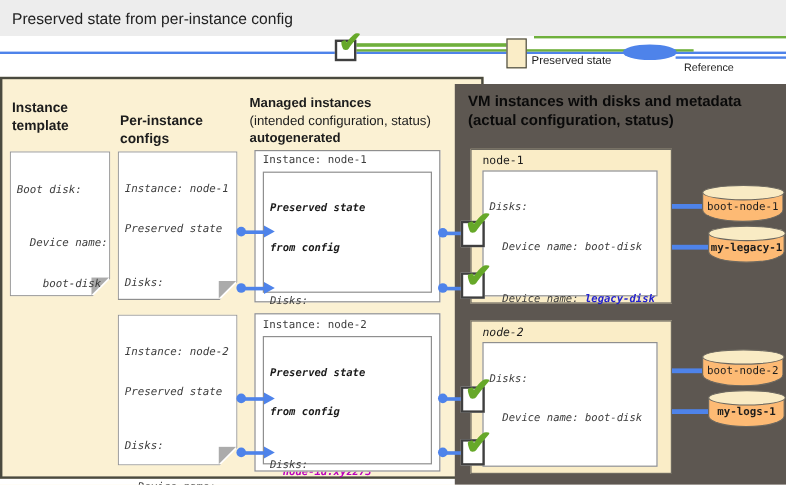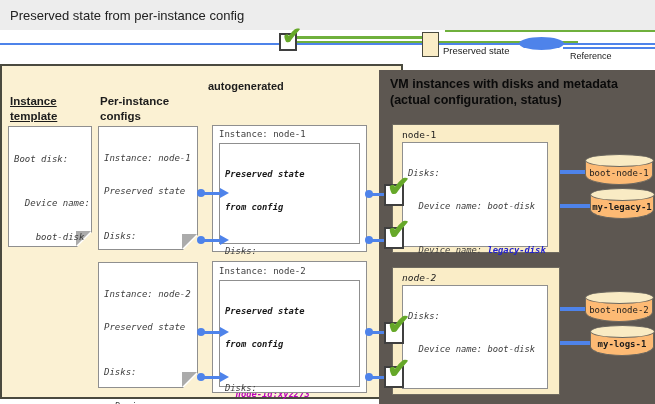--- a/index.html
+++ b/index.html
@@ -79,29 +79,31 @@
 
 <div class="swatch" style="left:422px;top:32px;width:15px;height:23px;"></div>
 <span class="legend-label" style="left:443px;top:45px;">Preserved state</span>
 
 <div class="pill" style="left:519px;top:37px;width:45px;height:13px;"></div>
 <span class="legend-label" style="left:570px;top:51px;font-size:9px;">Reference</span>
 
 <div class="abs beige-panel"></div>
 <div class="abs dark-panel"></div>
 
-<div class="colhdr" style="left:10px;top:94px;text-decoration:underline;">
+<div class="colhdr" style="left:10px;top:83px;">
   <div>Instance</div>
   <div>template</div>
 </div>
 <div class="colhdr" style="left:100px;top:94px;">
   <div>Per-instance</div>
   <div>configs</div>
 </div>
 <div class="colhdr3" style="left:208px;top:79px;">
+  <div class="b">Managed instances</div>
+  <div>(intended configuration, status)</div>
   <div class="b">autogenerated</div>
 </div>
 <div class="darkhdr">
   <div>VM instances with disks and metadata</div>
   <div>(actual configuration, status)</div>
 </div>
 
 <div class="card dogear" style="left:8px;top:126px;width:84px;height:121px;">
   <div class="fold"></div>
 </div>

